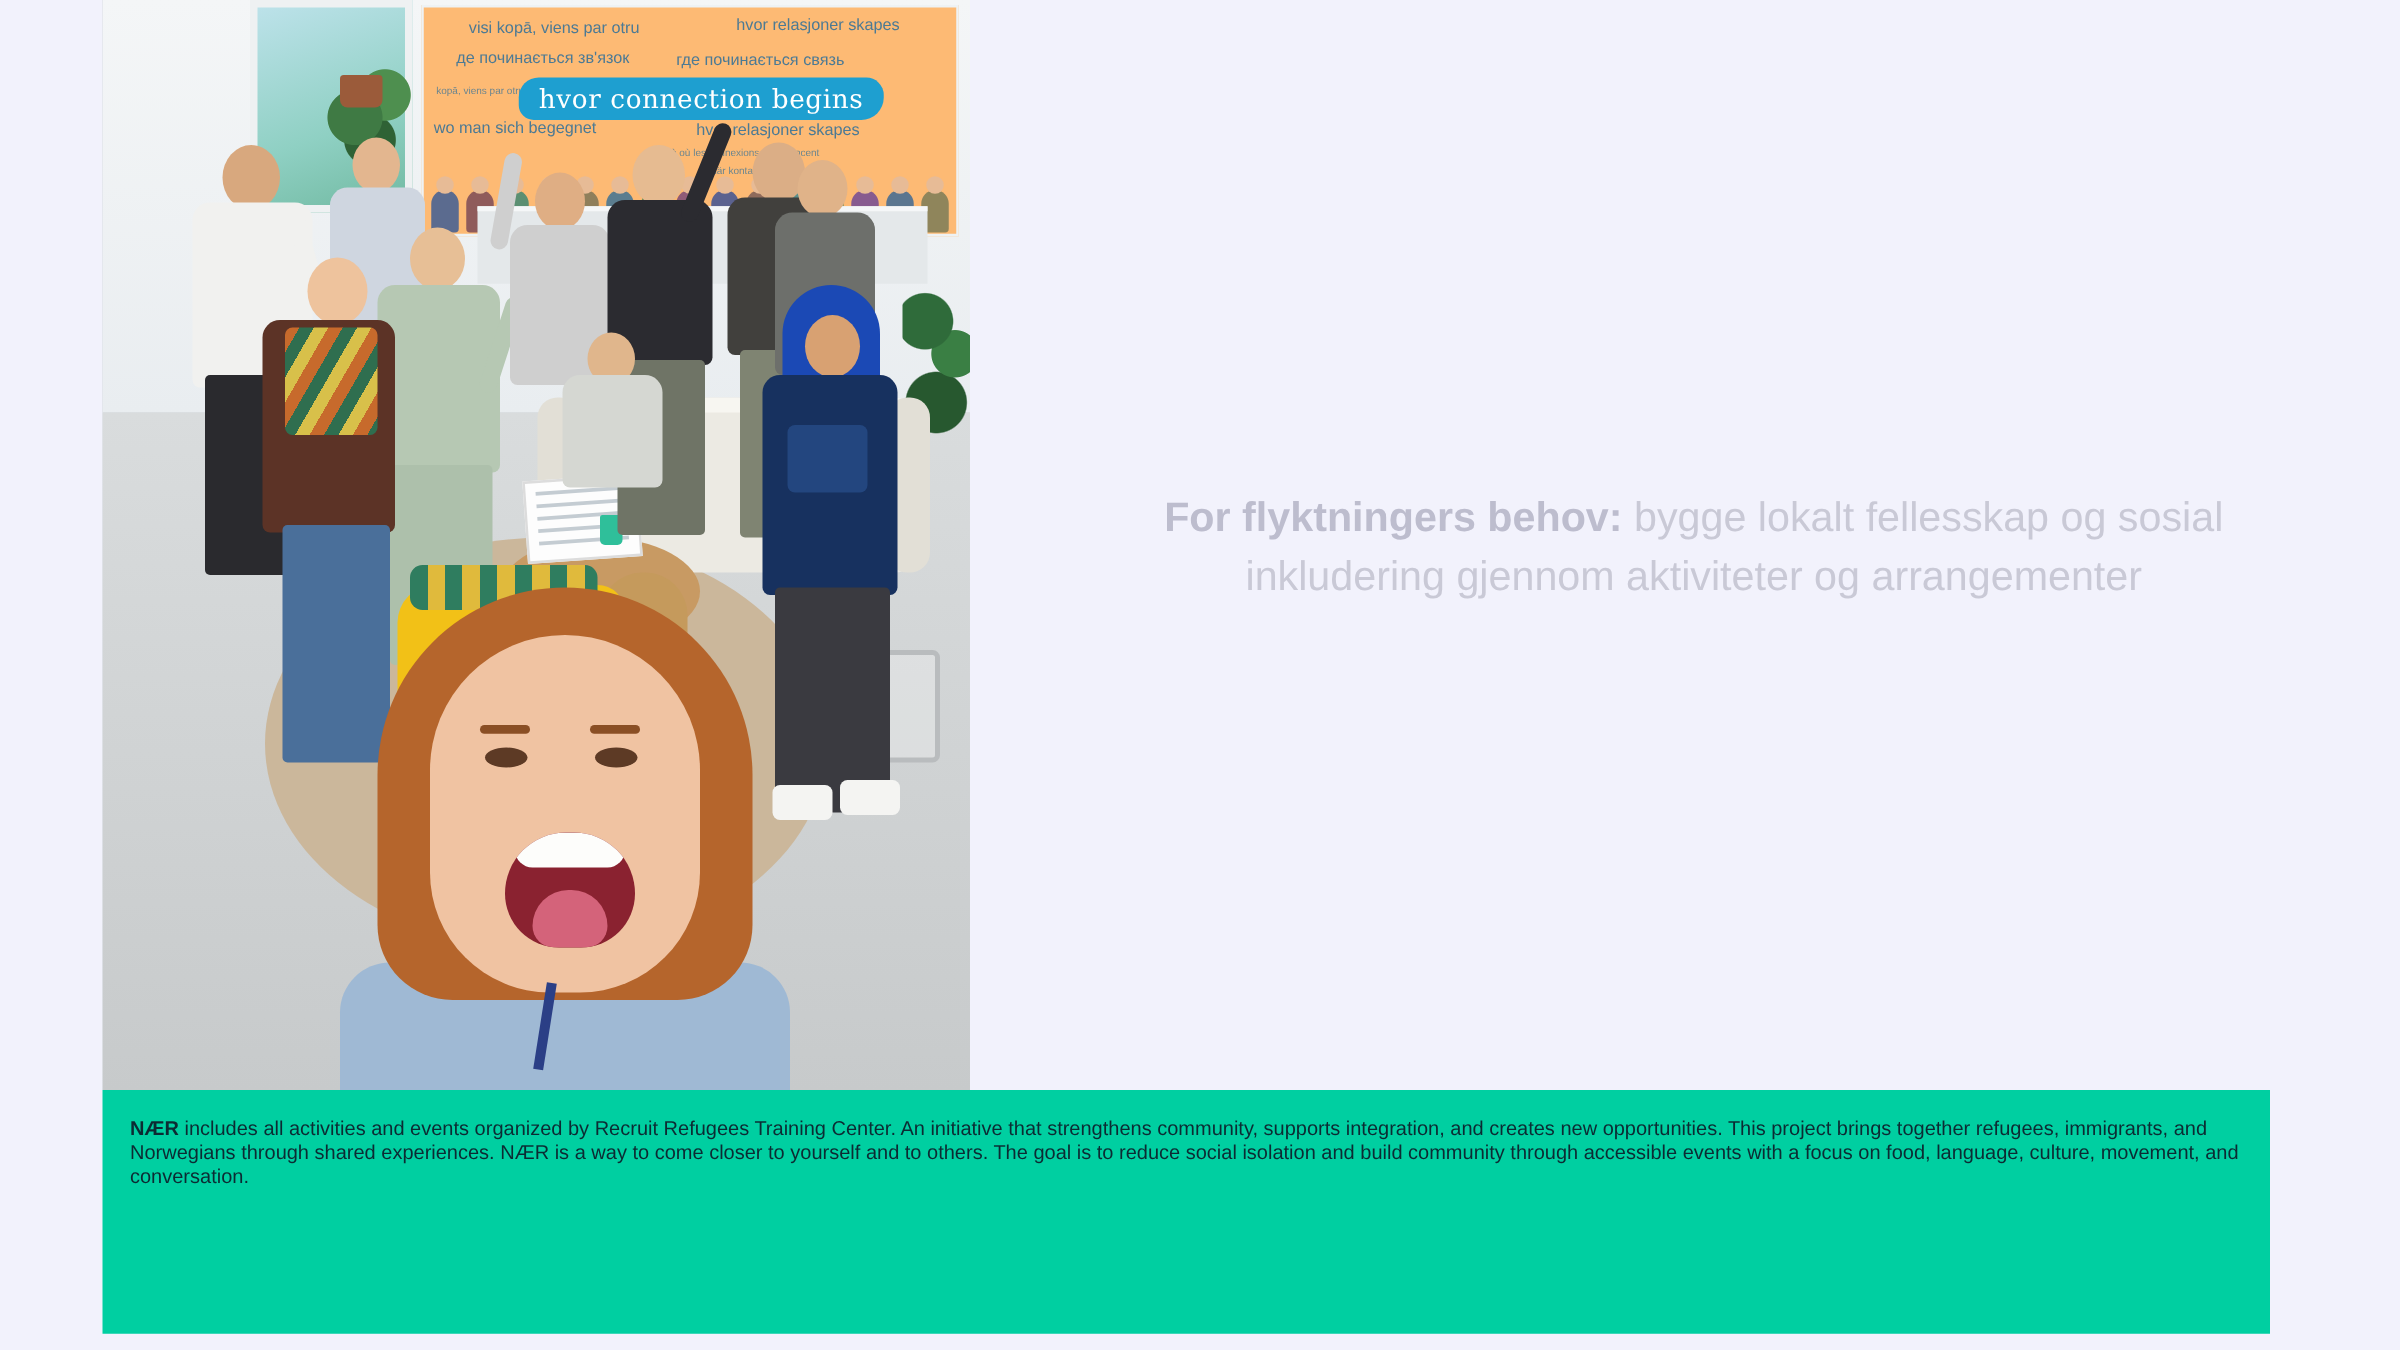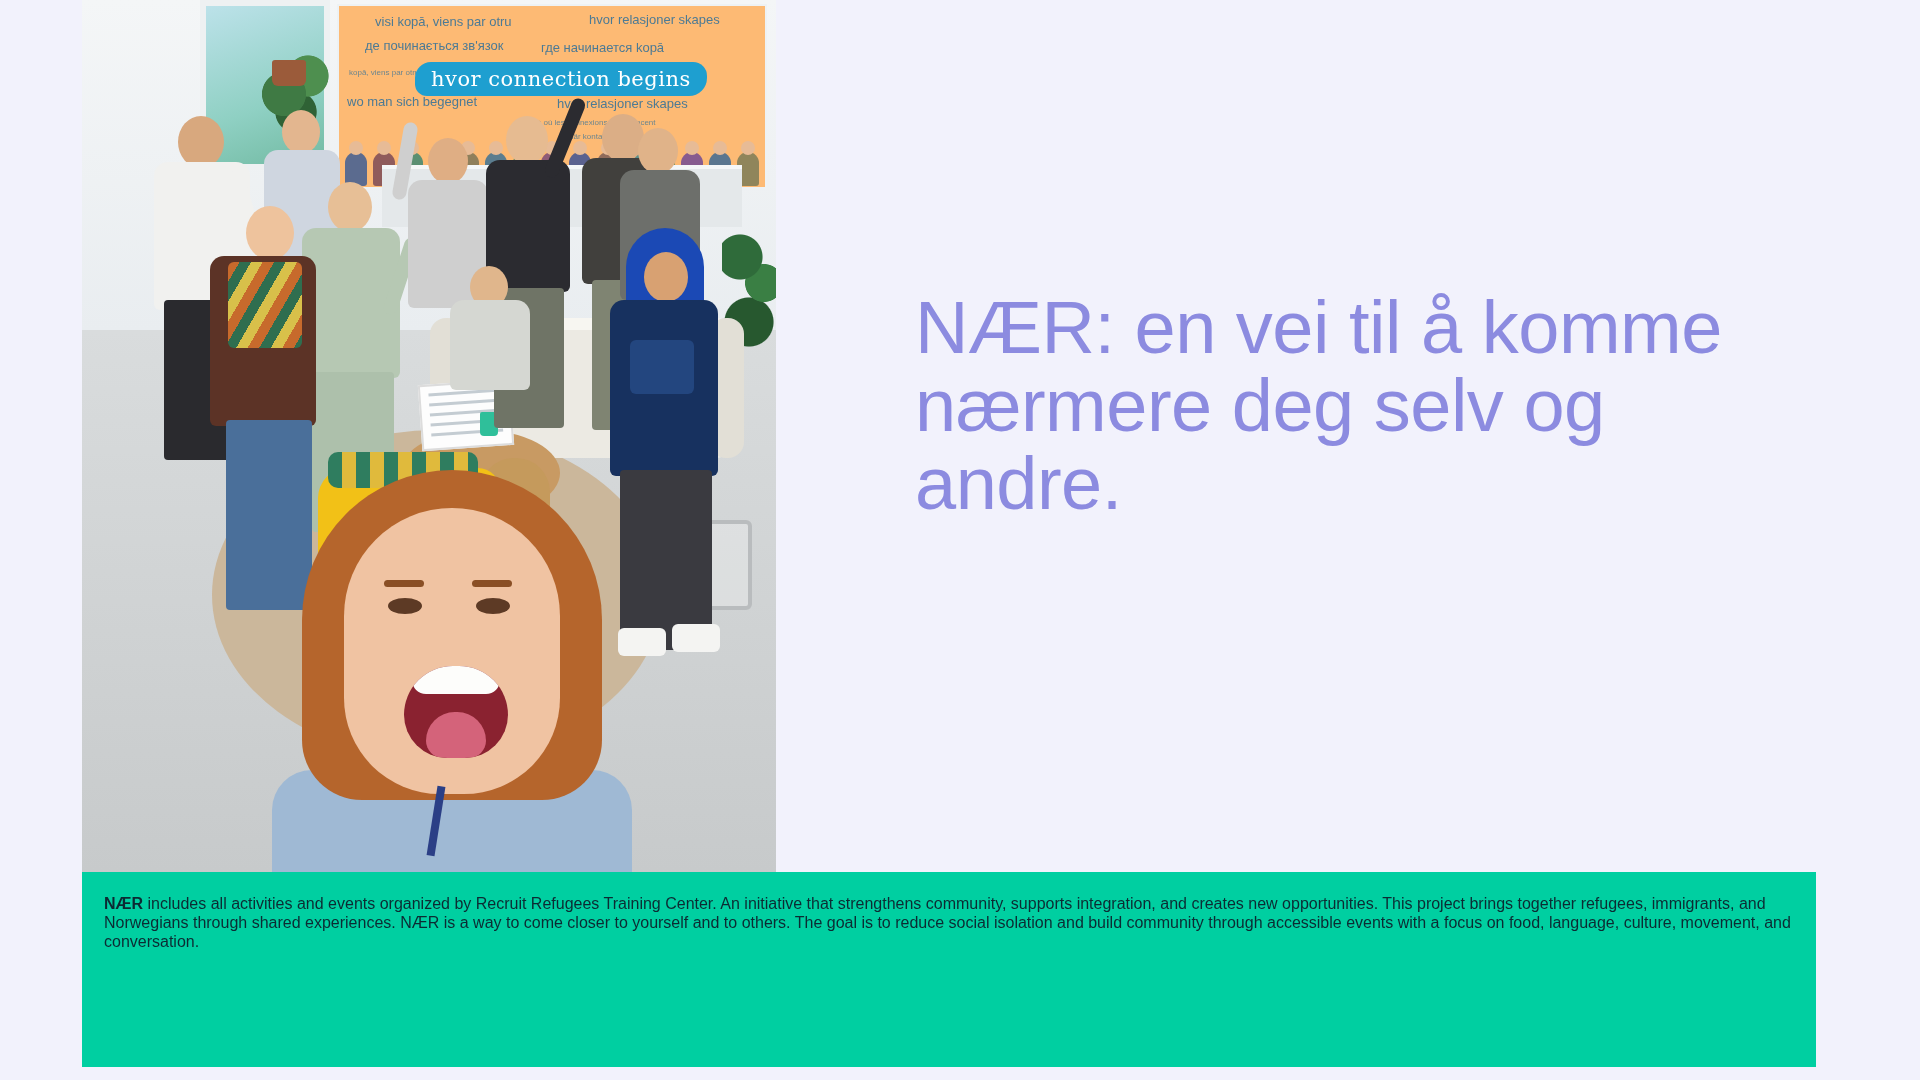--- a/index.html
+++ b/index.html
@@ -370,21 +370,21 @@
 
   <div class="window-light"></div>
   <div class="window-frame"></div>
   <div class="plant-window"></div>
   <div class="plant-pot"></div>
 
   <div class="wall-banner">
     <span class="banner-line md" style="left:36px; top:8px;">visi kopā, viens par otru</span>
     <span class="banner-line md" style="left:250px; top:6px;">hvor relasjoner skapes</span>
     <span class="banner-line md" style="left:26px; top:32px;">де починається зв'язок</span>
-    <span class="banner-line md" style="left:202px; top:34px;">где начинается kopā</span>
+    <span class="banner-line md" style="left:202px; top:34px;">где починається связь</span>
     <span class="banner-line sm" style="left:10px; top:62px;">kopā, viens par otru</span>
     <span class="banner-line sm" style="left:230px; top:62px;">де починається зв'язок</span>
     <span class="banner-line md" style="left:8px; top:88px;">wo man sich begegnet</span>
     <span class="banner-line md" style="left:218px; top:90px;">hvor relasjoner skapes</span>
     <span class="banner-line sm" style="left:196px; top:112px;">là où les connexions commencent</span>
     <span class="banner-line sm" style="left:230px; top:126px;">där kontakten börjar</span>
 
     <div class="banner-hero">hvor connection begins</div>
 
     <div class="avatar-strip">
@@ -504,20 +504,22 @@
     <span class="selfie-mouth">
       <span class="selfie-teeth"></span>
       <span class="selfie-tongue"></span>
     </span>
     <span class="lanyard"></span>
   </div>
 
 </div>
 
 <div class="right-col">
-  <h1 class="headline">NÆR: en vei til å komme nærmere deg selv og andre.</h1>
+  <p class="subhead">
+    <b>For flyktningers behov:</b><span> bygge lokalt fellesskap og sosial inkludering gjennom aktiviteter og arrangementer</span>
+  </p>
 </div>
 
 <div class="footer-bar">
   <p class="footer-text">
     <b>NÆR</b><span> includes all activities and events organized by Recruit Refugees Training Center. An initiative that strengthens community, supports integration, and creates new opportunities. This project brings together refugees, immigrants, and Norwegians through shared experiences. NÆR is a way to come closer to yourself and to others. The goal is to reduce social isolation and build community through accessible events with a focus on food, language, culture, movement, and conversation.</span>
   </p>
 </div>
 
 </body></html>

